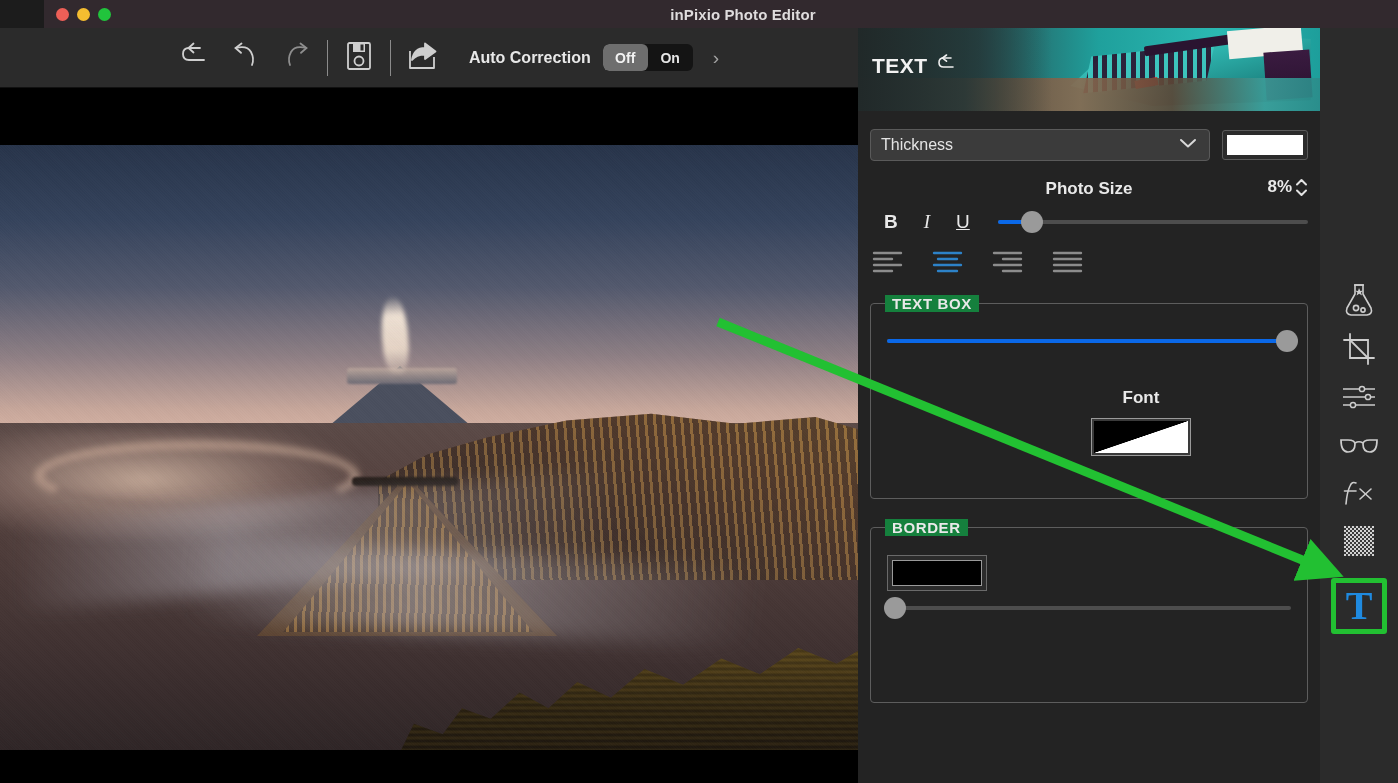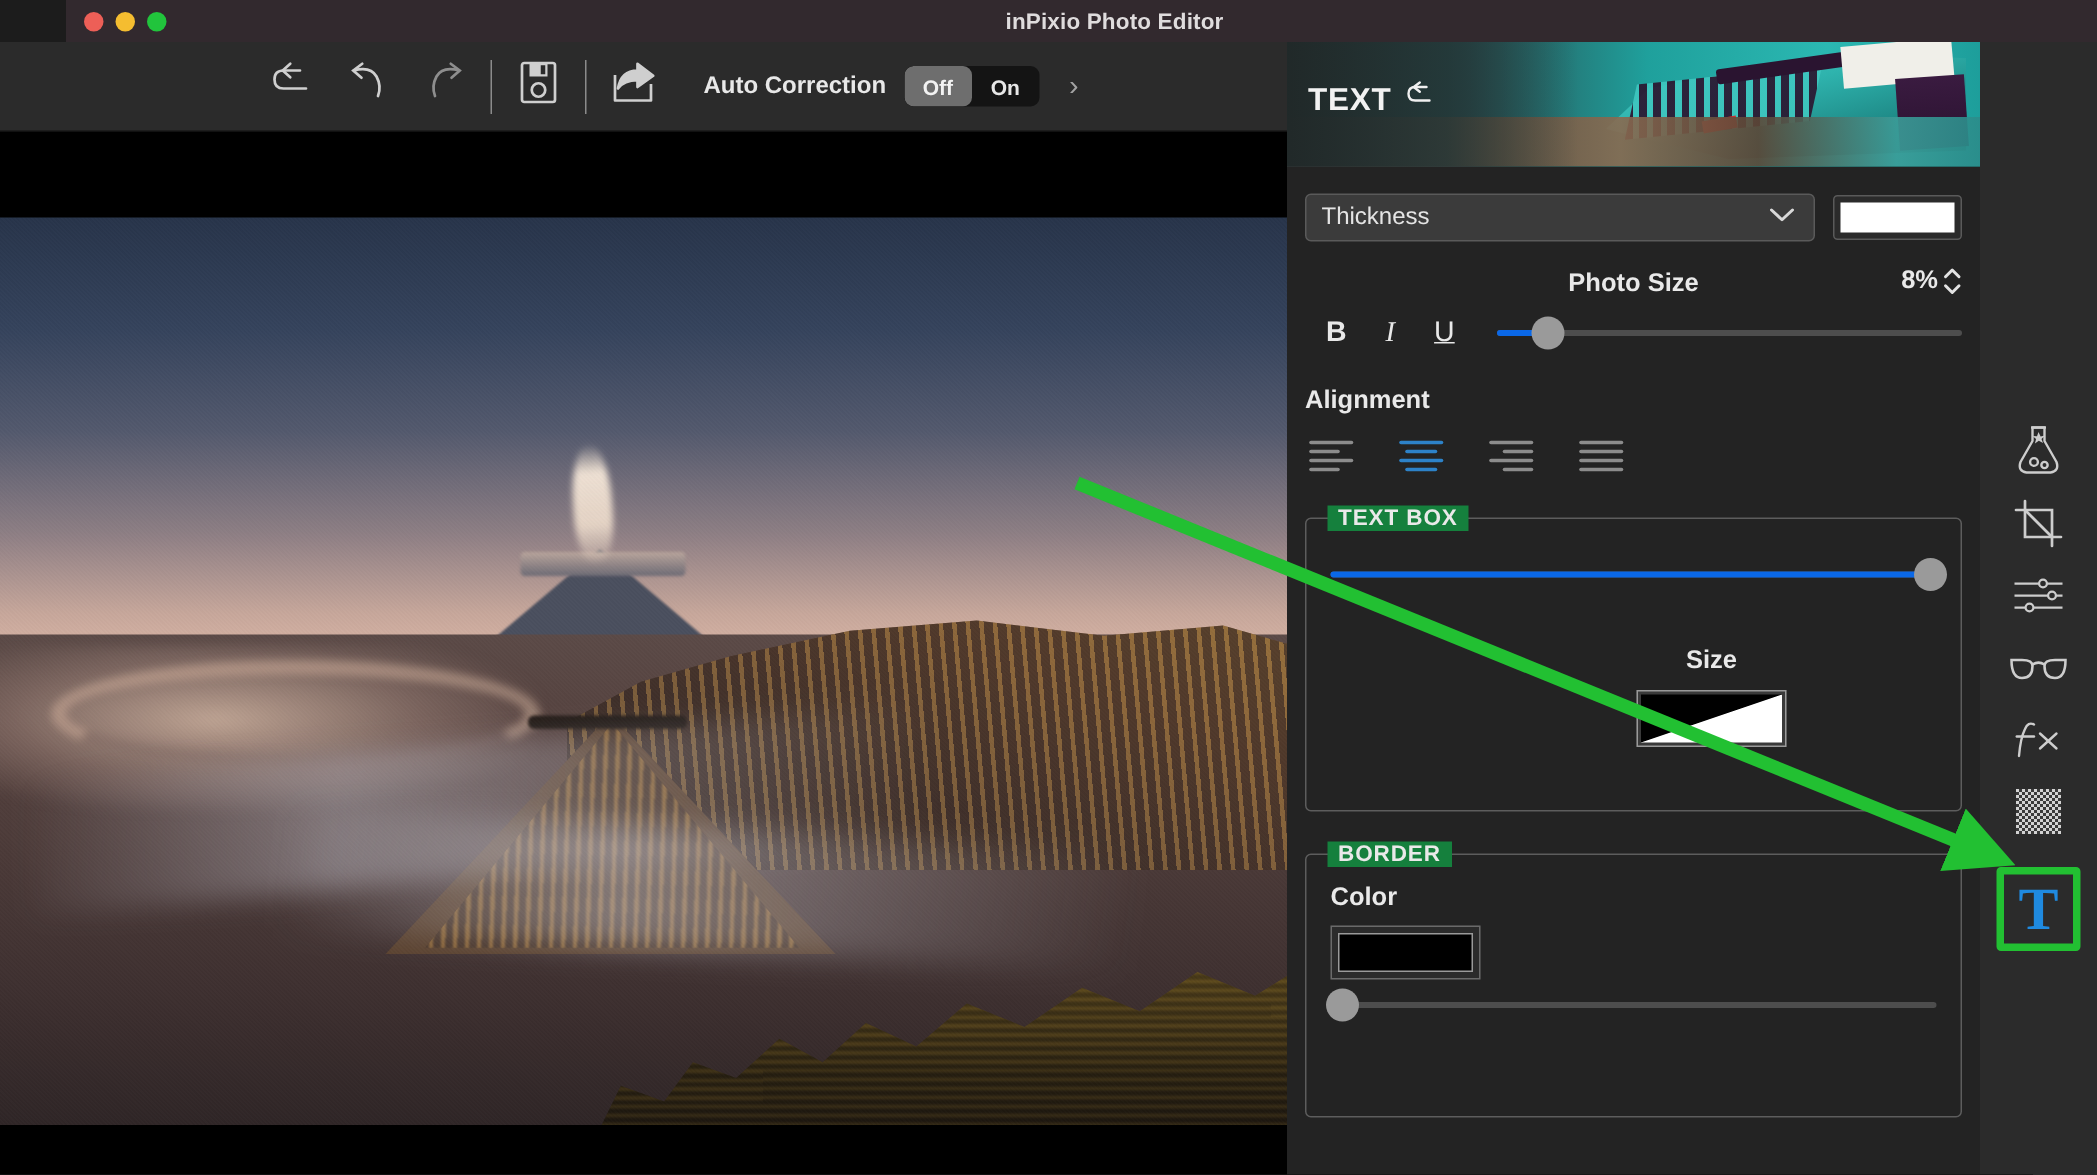--- a/index.html
+++ b/index.html
@@ -589,21 +589,20 @@
           <span class="i">I</span>
           <span class="u">U</span>
         </div>
         <div class="slider">
           <div class="track"></div>
           <div class="fill" style="width:11%"></div>
           <div class="knob" style="left:11%"></div>
         </div>
       </div>
 
-      <div class="section-title-left">Alignment</div>
       <div class="align-row">
 
         <div class="align-btn">
           <span>
             <svg width="31" height="26" viewBox="0 0 31 26" stroke="#8c8c8c" stroke-width="2.4" stroke-linecap="round">
               <path d="M2 4 H29"></path>
                 <path d="M2 10 H20"></path>
                 <path d="M2 16 H29"></path>
                 <path d="M2 22 H20"></path>
             </svg>
@@ -648,31 +647,30 @@
         <span class="legend">TEXT BOX</span>
 
 
         <div class="slider" style="margin-top:6px">
           <div class="track"></div>
           <div class="fill" style="width:100%"></div>
           <div class="knob" style="left:99%"></div>
         </div>
 
         <div class="fill-block">
-          <span class="group-inner-label" style="margin-left:104px">Size</span>
+          <span class="group-inner-label" style="margin-left:104px">Font</span>
           <div class="fill-swatch-outer">
             <div class="fill-swatch-inner"></div>
           </div>
         </div>
       </div>
 
       <div class="group" style="margin-top:28px; height:176px;">
         <span class="legend">BORDER</span>
 
-        <div class="group-inner-label">Color</div>
         <div class="border-swatch-outer">
           <div class="border-swatch-inner"></div>
         </div>
 
 
         <div class="slider" style="margin-top:4px">
           <div class="track"></div>
           <div class="fill" style="width:0%"></div>
           <div class="knob" style="left:2%"></div>
         </div>

